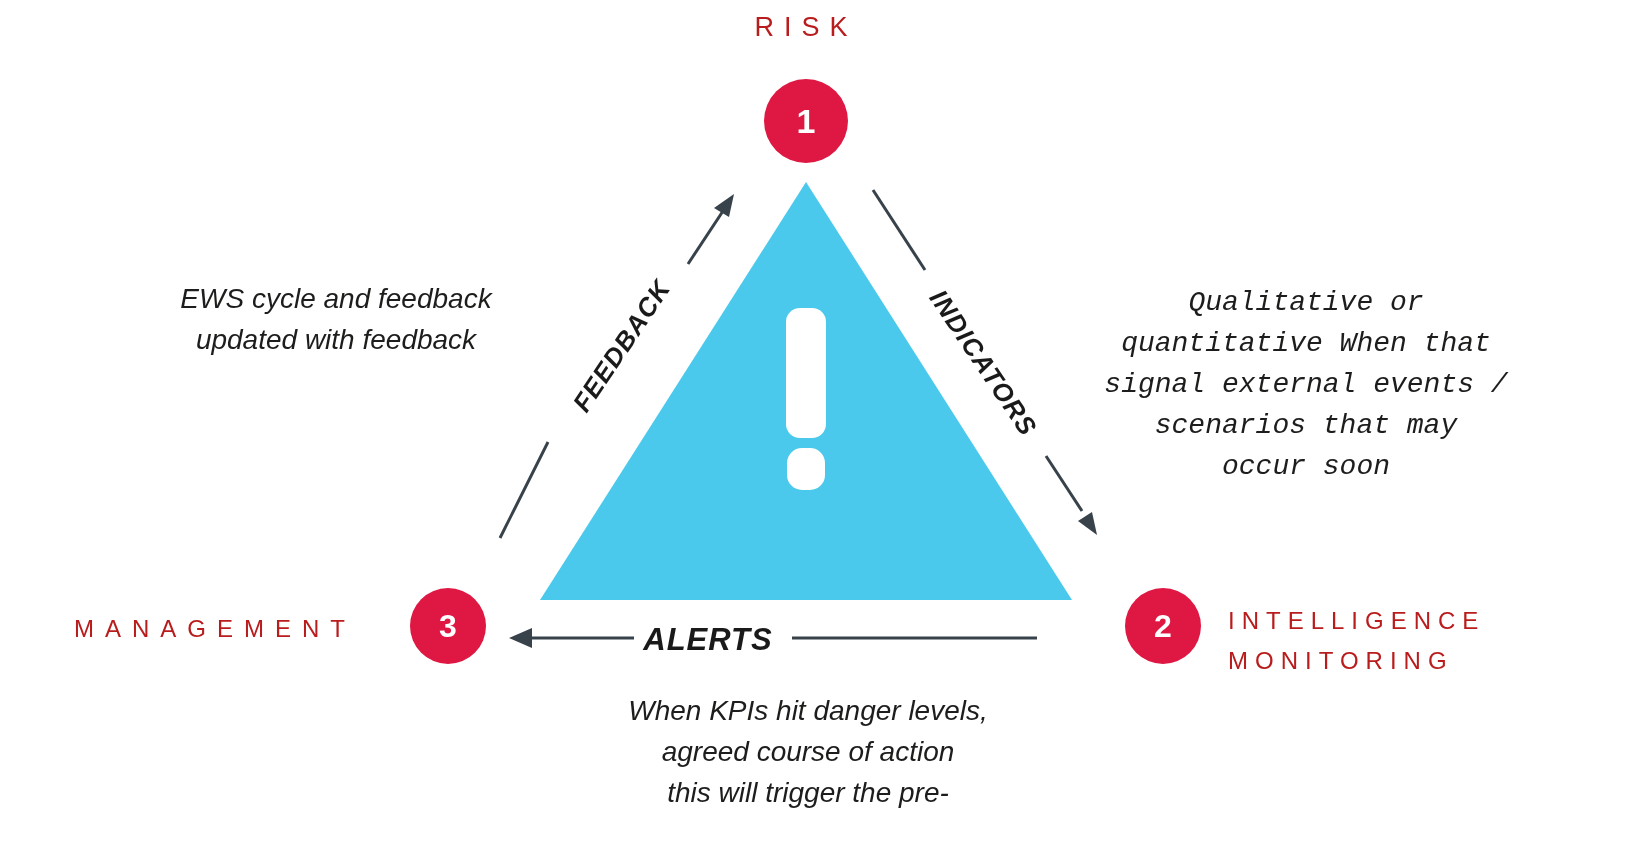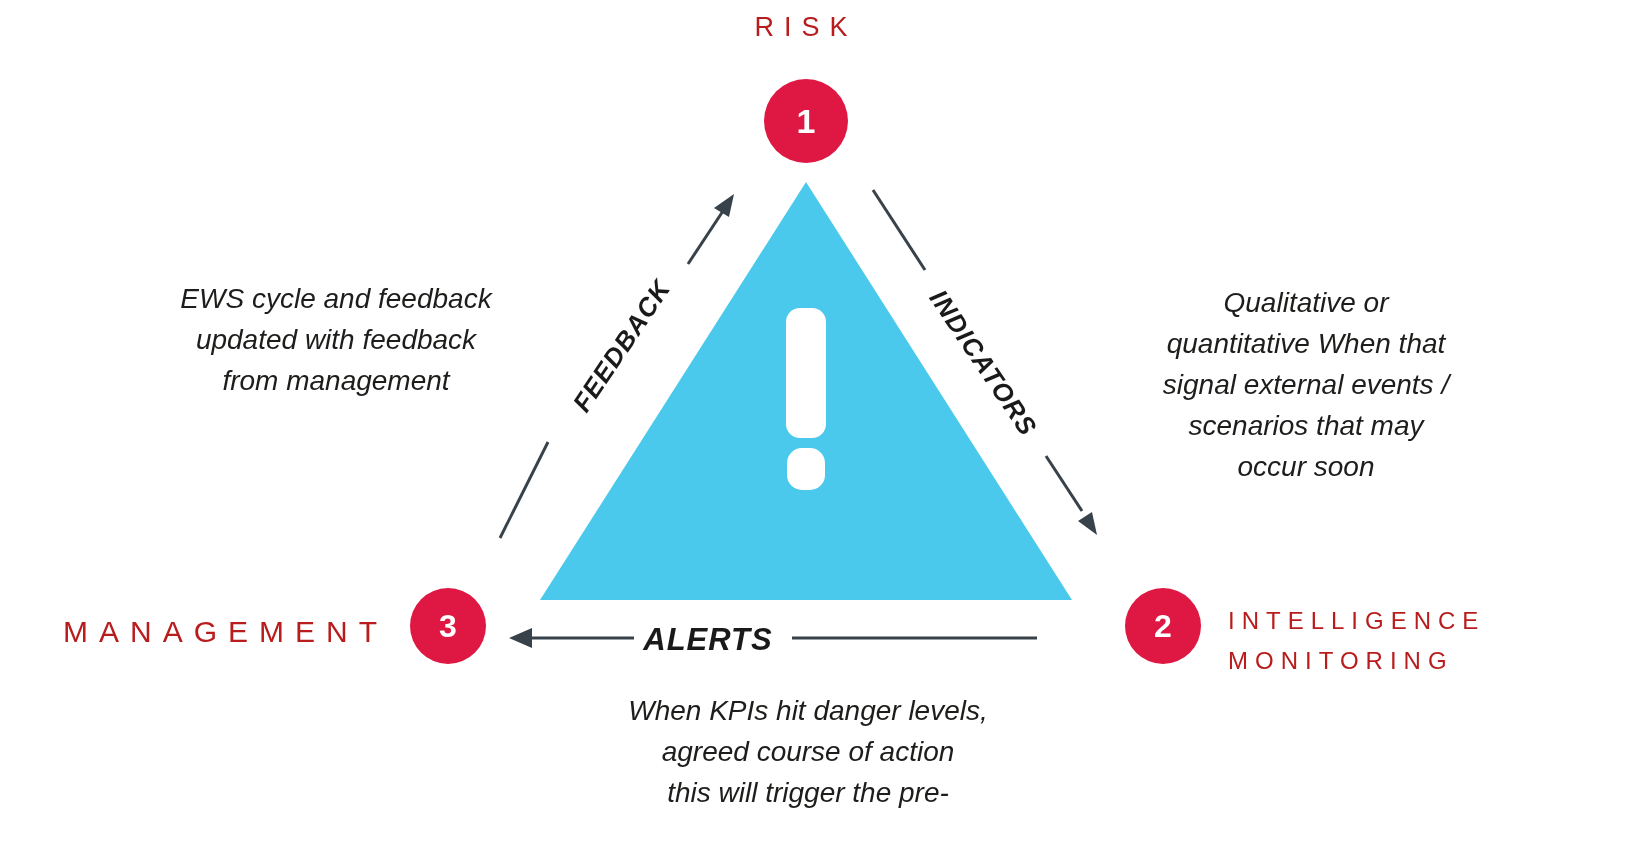--- a/index.html
+++ b/index.html
@@ -14,35 +14,35 @@
   .arrow polygon{fill:var(--arrow,#37424B);}
   .badge{
     position:absolute;border-radius:50%;background:var(--badge,#DE1843);
     color:#ffffff;display:flex;align-items:center;justify-content:center;
     font-weight:bold;font-size:34px;
   }
   .node-label{
     position:absolute;font-weight:normal;color:#b91c1c;white-space:nowrap;
   }
   .risk-label{left:806px;top:12px;transform:translateX(-50%);font-size:27px;letter-spacing:10px;}
-  .management-label{left:63px;top:615px;font-size:30px;letter-spacing:11px;}
+  .management-label{left:74px;top:615px;font-size:24px;letter-spacing:11px;}
   .intelligence-label{left:1228px;top:601px;font-size:24px;letter-spacing:7px;line-height:40px;}
   .edge-label{
     position:absolute;font-weight:bold;font-style:italic;color:#1a1a1a;
     white-space:nowrap;letter-spacing:1px;
   }
   .edge-feedback{left:622px;top:346px;font-size:26px;transform:translate(-50%,-50%) rotate(-56deg);}
   .edge-indicators{left:983px;top:363px;font-size:26px;transform:translate(-50%,-50%) rotate(56deg);}
   .edge-alerts{left:708px;top:640px;font-size:31px;transform:translate(-50%,-50%);}
   .desc{
     position:absolute;font-style:italic;font-size:28px;line-height:41px;
     text-align:center;color:#1d1d1b;
   }
   .desc-feedback{left:116px;top:278px;width:440px;}
-  .desc-indicators{left:1086px;top:282px;width:440px;}
+  .desc-indicators{left:1086px;top:282px;width:440px;font-family:Liberation Mono, monospace;}
   .desc-alerts{left:578px;top:690px;width:460px;}
 </style>
 </head>
 <body>
 
 <div class="canvas">
 
   <svg class="svg-layer" width="1651" height="866" viewBox="0 0 1651 866">
 
     <polygon class="tri" points="806,182 540,600 1072,600"></polygon>
@@ -88,21 +88,20 @@
     <div>MONITORING</div>
   </div>
 
   <div class="edge-label edge-feedback">FEEDBACK</div>
   <div class="edge-label edge-indicators">INDICATORS</div>
   <div class="edge-label edge-alerts">ALERTS</div>
 
   <div class="desc desc-feedback">
     <div>EWS cycle and feedback</div>
     <div>updated with feedback</div>
-    <div>from management</div>
   </div>
 
   <div class="desc desc-indicators">
     <div>Qualitative or</div>
     <div>quantitative When that</div>
     <div>signal external events /</div>
     <div>scenarios that may</div>
     <div>occur soon</div>
   </div>
 

